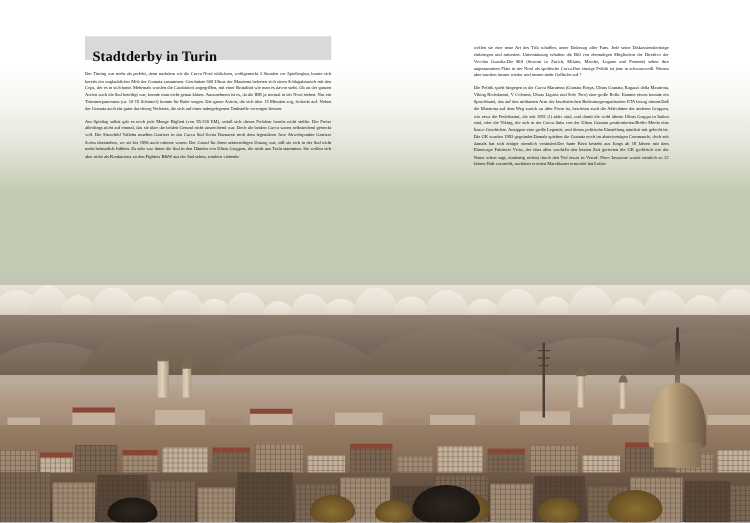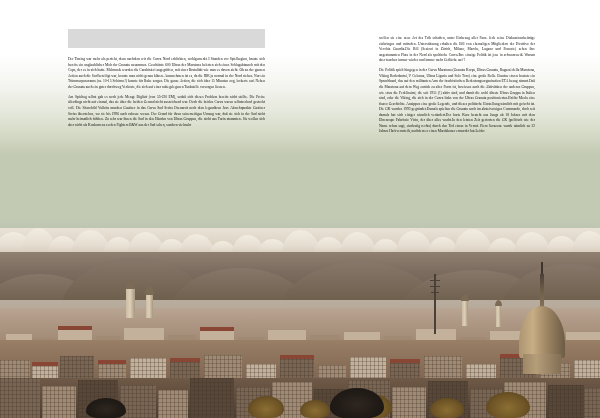--- a/index.html
+++ b/index.html
@@ -419,20 +419,21 @@
   <div class="tree" style="left:430px; width:34px; height:20px;"></div>
   <div class="tree" style="left:486px; width:44px; height:26px;"></div>
   <div class="tree-dark" style="left:330px; width:54px; height:30px;"></div>
   <div class="tree-dark" style="left:86px;  width:40px; height:20px;"></div>
 
 </div>
 
 <div id="content">
 
   <div id="title-band"></div>
+  <h1 id="title-text">Stadtderby in Turin</h1>
 
   <div class="col" id="col-left">
     <p>Der Timing war mehr als perfekt, denn nachdem wir die Curva Nord erblickten, wohlgemerkt 3 Stunden vor Spielbeginn, braute sich bereits ein unglaublicher Mob der Granata zusammen. Geschätzte 600 Ultras der Maratona belerten sich einen Schlagabtausch mit den Cops, der es in sich hatte. Mehrmals wurden die Carabinieri angegriffen, mit einer Brutalität wie man es davon sieht. Ob an der ganzen Action auch die Sud beteiligt war, konnte man nicht genau klären. Anzunehmen ist es, da die IRR ja normal in der Nord stehen. Nur ein Trümmerpanorama (ca. 10-15 Schirme!) konnte für Ruhe sorgen. Die ganze Action, die sich über 15 Minuten zog, lockerte auf. Neben der Granata auch ein guter durchweg Verletzte, die sich auf einer nahegelegenen Tankstelle versorgen liessen.</p>
     <p>Am Spieltag selbst gab es noch jede Menge Bigliett (von 55-220 EM), sodaß sich dieses Problem bereits nicht stellte. Die Preise allerdings nicht auf einmal, das sie über die beiden Gerund nicht ausreichend war. Doch die beiden Curva waren selbstredend gesteckt voll. Die Sitzschild Valletta musften Gastizer in das Curva Sud Scriss Dsenarsit noch dem legendären Juve Abwehrpunkte Gastizer Scriss überstehen, wo sie bis 1996 auch ruhesse wesen. Der Grund für ihren seinerseitigen Umzug war, daß sie sich in der Sud nicht mehr heimatlich fühlten. Zu sehr war ihnen die Sud in den Händen von Ultras Gruppen, die nicht aus Turin stammten. Sie wollen sich aber nicht als Konkurrenz zu den Fighters B&amp;W aus der Sud sehen, sondern vielmehr</p>
   </div>
 
   <div class="col" id="col-right">
     <p>wollen sie eine neue Art des Trib schaffen, unter Einbezug aller Fans. Jede seine Diskussionsbeiträge einbringen und mitreden. Unterstützung erhalten die Bill von ehemaligen Mitgliedern der Direttivo der Vecchia Guardia.Die Bill (Sezioni in Zürich, Milano, Marche, Lugano und Ponente) sehen ihre angestammten Platz in der Nord als spoltische Curva.Ihre einzige Politik ist jene in schwarzweiß. Warum aber tauchen immer wieder und immer mehr Geflüche auf ?</p>
     <p>Die Politik spielt hingegen in der Curva Maratona (Granata Korps, Ultras Granata, Ragazzi della Maratona, Viking Rododantni, V Colonna, Ultras Liguria und Solo Toro) eine große Rolle. Etantne etwen beutate ein Spruchband, das auf den militanten Arm der faschistischen Bedeutungsorganisation ETA bezug nimmt.Daß die Maratona auf dem Weg zurück zu alter Form ist, bewiesen auch die Aktivitäten der anderen Gruppen, wie etwa die Fedelissimi, die seit 1951 (!) aktiv sind, und damit die wohl älteste Ultras Gruppa in Italien sind, oder die Viking, die sich in der Curva links von der Ultras Granata positionierten.Brölto Meola eine fiasco Geschichte. Anzippen eine große Legende, und dieses politische Einstellung nämlich mit gefecht ist. Die GK wurden 1993 gegründet.Damals spielten die Granata noch im absteivetsigen Commando, doch seit damals hat sich einiger niemlich verändert.Der harte Kern besteht aus Jungs ab 18 Jahren mit dem Ehrencapo Fabritzio Vicin, der über alles wacht.In den letzten Zeit geriorten die GK (politisch wie der Name schon sagt, eindeutig rechts) durch den Tod etwas in Verruf. Piero Iavazone wurde nämlich zu 22 Jahren Haft verurteilt, nachdem er einen Marokkaner ermordet hat.Leider</p>
   </div>

